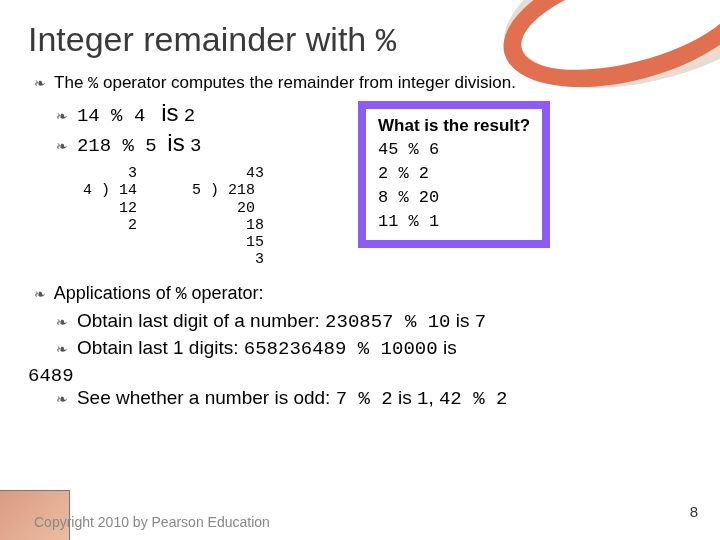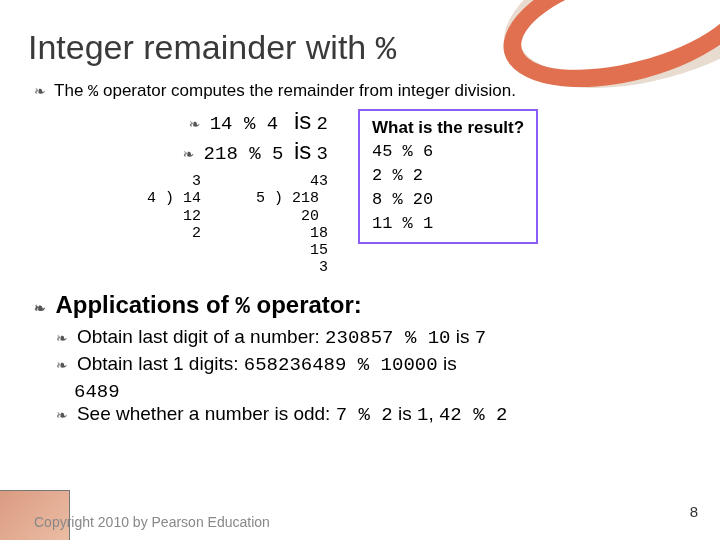--- a/index.html
+++ b/index.html
@@ -31,21 +31,21 @@
   .deco-bot {
     position: absolute;
     bottom: -10px; left: -10px;
     width: 80px; height: 60px;
     background: linear-gradient(135deg,#d08060,#e8b090);
     opacity: .8;
     border: 1px solid #555;
   }
   .slide {
     position: relative;
-    padding: 28px 28px 0 28px;
+    padding: 20px 28px 0 28px;
   }
   h1.title {
     font-size: 34px;
     font-weight: 400;
     color: #3a3a3a;
     margin-bottom: 12px;
   }
   h1.title .code { font-family: "Courier New", monospace; }
   .bullet { margin-left: 6px; margin-bottom: 6px; font-size: 17px; }
   .bullet::before { content: "\2767\00a0"; color:#555; font-size:14px;}
@@ -57,31 +57,31 @@
   .longdiv {
     font-family: "Courier New", monospace;
     font-size: 15px;
     white-space: pre;
     line-height: 1.15;
     margin-left: 55px;
     margin-top: 6px;
   }
   .longdiv2 { }
   .result-box {
-    border: 2px solid #8b5cf6;
+    border: 8px solid #8b5cf6;
     padding: 6px 12px 6px 12px;
     font-size: 17px;
     margin-left: 30px;
     margin-top: 2px;
     line-height: 1.35;
     white-space: nowrap;
   }
   .result-box b { font-weight:700;}
   .apps { margin-top: 14px;}
-  .apps .bullet{ font-size:24px;font-weight:bold;}
+  .apps .bullet{ font-size:18px;}
   .apps .sub{ font-size:19px; margin-bottom:4px;}
   .is { font-size:24px;}
   .copyright {
     position:absolute; bottom:10px; left:34px;
     font-size:14px; color:#888;
   }
   .pagenum {
     position:absolute; bottom:20px; right:22px;
     font-size:15px; color:#333;
   }
@@ -96,21 +96,21 @@
 <div class="slide">
   <h1 class="title">
     <span>Integer remainder with </span><span class="code">%</span>
   </h1>
 
   <div class="bullet">
     <span>The </span><span class="code">%</span><span> operator computes the remainder from integer division.</span>
   </div>
 
   <div class="row-ex">
-    <div class="col-ex" style="min-width:300px;align-items:flex-end;">
+    <div class="col-ex" style="min-width:300px;">
       <div class="sub">
         <span class="code">14 % 4</span>
         &nbsp;&nbsp;<span class="is">is</span>
         <span class="code">2</span>
       </div>
       <div class="sub">
         <span class="code">218 % 5</span>
         &nbsp;<span class="is">is</span>
         <span class="code">3</span>
       </div>
@@ -142,21 +142,21 @@
       <span>Applications of </span><span class="code">%</span><span> operator:</span>
     </div>
     <div class="sub">
       <span>Obtain last digit of a number:  </span>
       <span class="code">230857 % 10</span><span> is </span><span class="code">7</span>
     </div>
     <div class="sub">
       <span>Obtain last 1 digits:     </span>
       <span class="code">658236489 % 10000</span><span> is</span>
     </div>
-    <div style="margin-left:46px;font-size:19px;">
+    <div style="font-size:19px;">
       <span class="code">6489</span>
     </div>
     <div class="sub">
       <span>See whether a number is odd: </span>
       <span class="code">7 % 2</span><span> is </span><span class="code">1</span><span>, </span><span class="code">42 % 2</span>
     </div>
   </div>
 </div>
 
 <div class="copyright">Copyright 2010 by Pearson Education</div>

